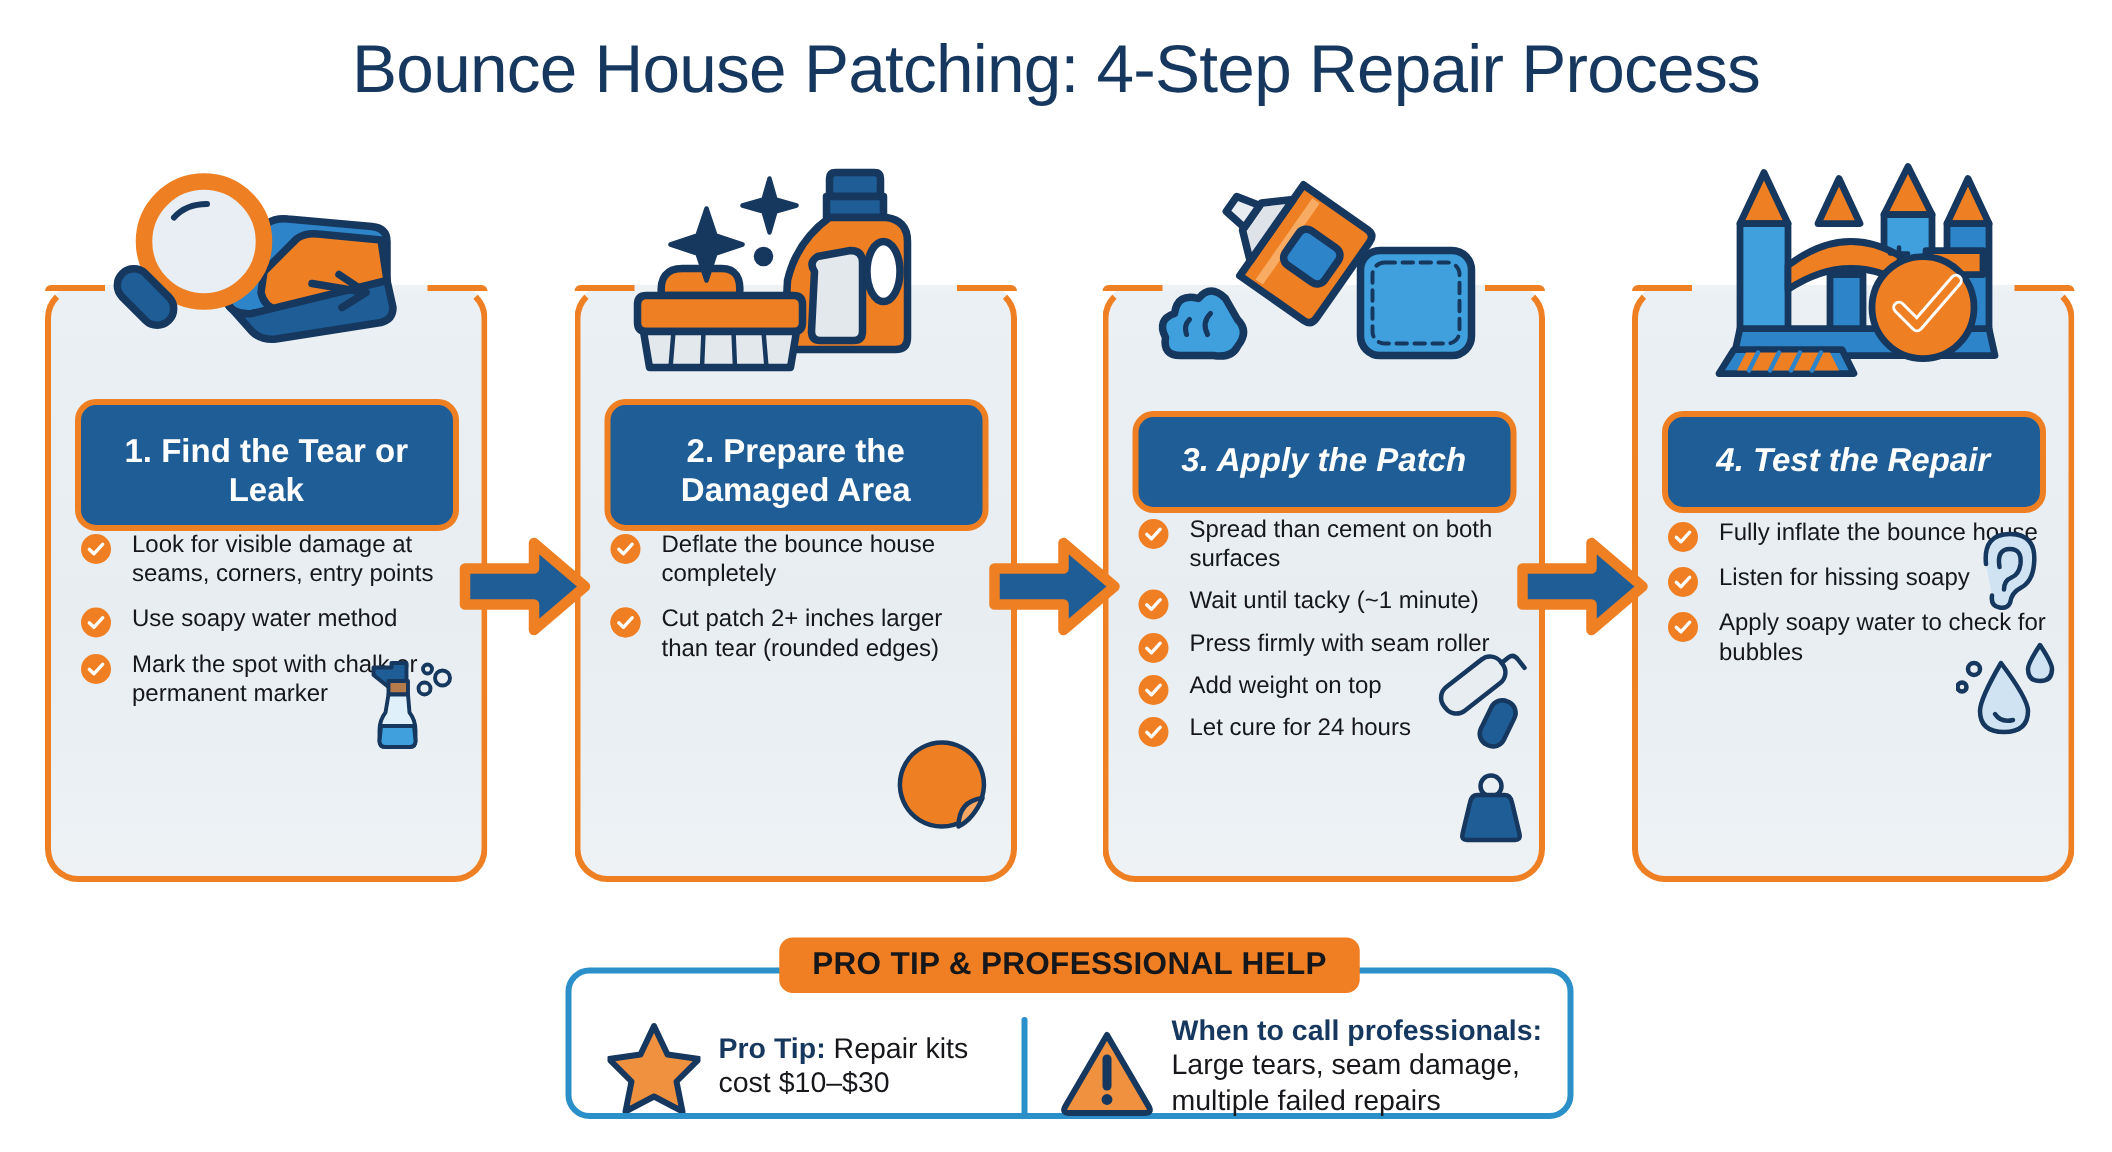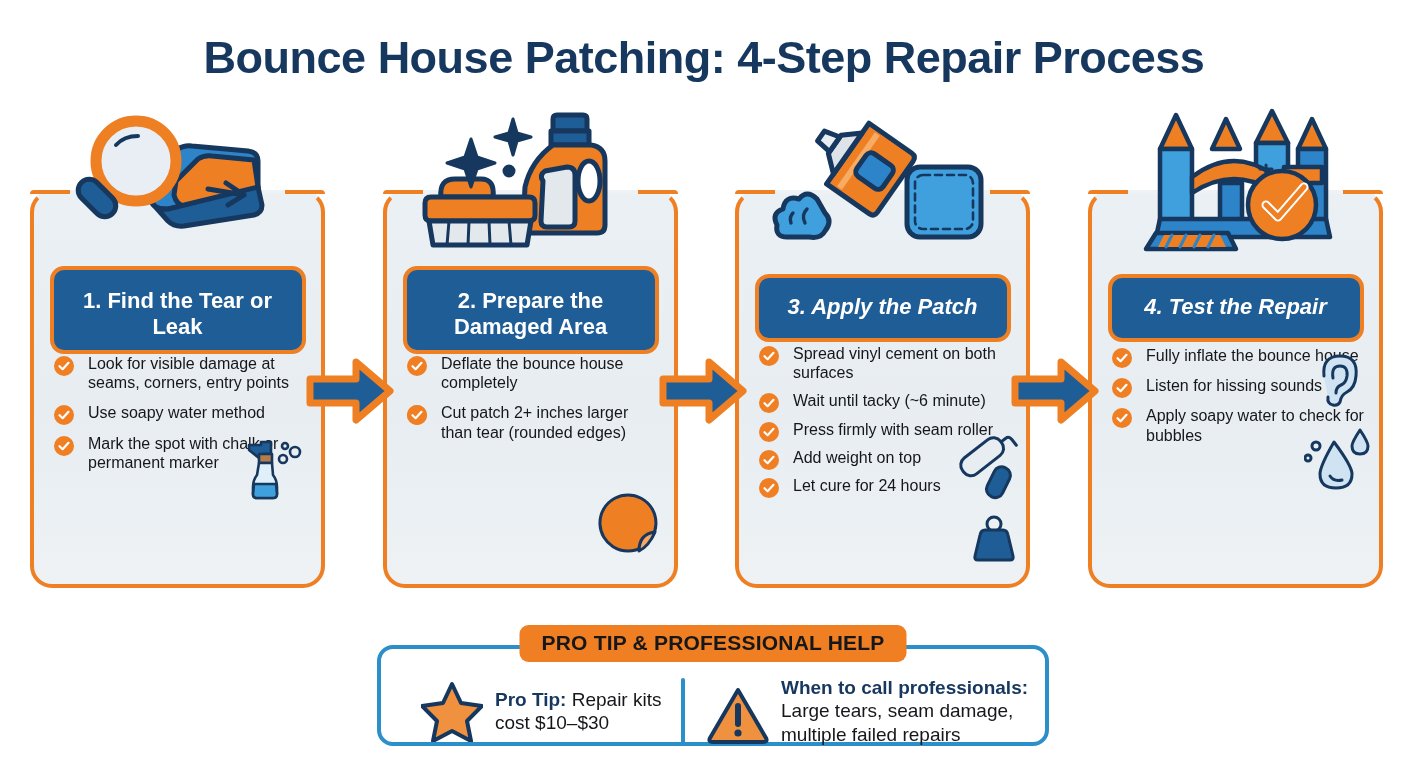--- a/index.html
+++ b/index.html
@@ -5,22 +5,22 @@
   html,body{margin:0;padding:0;}
   body{
     width:1408px;height:768px;overflow:hidden;background:#ffffff;
     font-family:"Liberation Sans", sans-serif;
     -webkit-font-smoothing:antialiased;
   }
   #page{position:relative;width:1408px;height:768px;}
 
   
   .title{
-    position:absolute;left:0;top:32px;width:1408px;text-align:center;
-    font-size:45px;font-weight:bold;color:#16375e;letter-spacing:-0.5px;
+    position:absolute;left:0;top:20px;width:1408px;text-align:center;
+    font-size:45px;font-weight:normal;color:#16375e;letter-spacing:-0.5px;
     white-space:nowrap;
   }
 
   
   .card{
     position:absolute;top:190px;width:295px;height:398px;
     border:4px solid #ef7f23;border-radius:22px;border-top-color:transparent;
     background:linear-gradient(180deg,#eaf0f3 0%,#e7edf1 55%,#eef2f5 100%);
     box-sizing:border-box;
   }
@@ -92,21 +92,21 @@
   .protip-badge{
     position:absolute;left:50%;transform:translateX(-50%);top:-24px;
     background:#f07f23;border-radius:9px;padding:6px 22px 7px;
     font-size:21px;font-weight:bold;color:#16171a;white-space:nowrap;
     letter-spacing:0.2px;
   }
   .protip-body{
     position:absolute;left:0;right:0;top:26px;height:72px;
     display:flex;align-items:center;
   }
-  .pt-left{display:flex;align-items:center;padding-left:40px;width:300px;box-sizing:border-box;}
+  .pt-left{display:flex;align-items:center;padding-left:24px;width:300px;box-sizing:border-box;}
   .pt-div{width:4px;height:66px;background:#2b8fc9;border-radius:2px;flex:none;}
   .pt-right{display:flex;align-items:flex-end;padding-left:22px;flex:1;}
   .pt-icon{width:62px;height:62px;flex:none;}
   .pt-icon svg{display:block;width:100%;height:100%;}
   .pt-text{padding-left:12px;font-size:19px;line-height:1.22;color:#16171a;}
   .pt-strong{color:#16375e;font-weight:bold;}
   .pt-head{color:#16375e;font-weight:bold;font-size:19px;display:block;}
 </style>
 </head>
 <body>
@@ -227,26 +227,26 @@
           <path d="M30 104 Q26 108 28 114 M44 100 Q38 106 42 114" fill="none" stroke-width="3.4"></path>
         </g>
       </svg>
     </div>
     <div class="pill one">3. Apply the Patch</div>
     <ul class="bullets b3 dense">
       <li><span class="chk">
             <svg viewBox="0 0 14 14">
               <path d="M2.5 7.2 L5.6 10.2 L11.5 3.8" fill="none" stroke="#fff" stroke-width="2.2" stroke-linecap="round" stroke-linejoin="round"></path>
             </svg>
-          </span><span>Spread vinyl cement on both surfaces</span></li>
-      <li><span class="chk">
-            <svg viewBox="0 0 14 14">
-              <path d="M2.5 7.2 L5.6 10.2 L11.5 3.8" fill="none" stroke="#fff" stroke-width="2.2" stroke-linecap="round" stroke-linejoin="round"></path>
-            </svg>
-          </span><span>Wait until tacky (~6 minute)</span></li>
+          </span><span>Spread than cement on both surfaces</span></li>
+      <li><span class="chk">
+            <svg viewBox="0 0 14 14">
+              <path d="M2.5 7.2 L5.6 10.2 L11.5 3.8" fill="none" stroke="#fff" stroke-width="2.2" stroke-linecap="round" stroke-linejoin="round"></path>
+            </svg>
+          </span><span>Wait until tacky (~1 minute)</span></li>
       <li><span class="chk">
             <svg viewBox="0 0 14 14">
               <path d="M2.5 7.2 L5.6 10.2 L11.5 3.8" fill="none" stroke="#fff" stroke-width="2.2" stroke-linecap="round" stroke-linejoin="round"></path>
             </svg>
           </span><span>Press firmly with seam roller</span></li>
       <li><span class="chk">
             <svg viewBox="0 0 14 14">
               <path d="M2.5 7.2 L5.6 10.2 L11.5 3.8" fill="none" stroke="#fff" stroke-width="2.2" stroke-linecap="round" stroke-linejoin="round"></path>
             </svg>
           </span><span>Add weight on top</span></li>
@@ -306,21 +306,21 @@
     <ul class="bullets b4">
       <li><span class="chk">
             <svg viewBox="0 0 14 14">
               <path d="M2.5 7.2 L5.6 10.2 L11.5 3.8" fill="none" stroke="#fff" stroke-width="2.2" stroke-linecap="round" stroke-linejoin="round"></path>
             </svg>
           </span><span>Fully inflate the bounce house</span></li>
       <li><span class="chk">
             <svg viewBox="0 0 14 14">
               <path d="M2.5 7.2 L5.6 10.2 L11.5 3.8" fill="none" stroke="#fff" stroke-width="2.2" stroke-linecap="round" stroke-linejoin="round"></path>
             </svg>
-          </span><span>Listen for hissing sounds</span></li>
+          </span><span>Listen for hissing soapy</span></li>
       <li><span class="chk">
             <svg viewBox="0 0 14 14">
               <path d="M2.5 7.2 L5.6 10.2 L11.5 3.8" fill="none" stroke="#fff" stroke-width="2.2" stroke-linecap="round" stroke-linejoin="round"></path>
             </svg>
           </span><span>Apply soapy water to check for bubbles</span></li>
     </ul>
     <div class="mini" style="left:222px;top:158px;width:50px;height:56px;">
       <svg viewBox="0 0 50 56">
         <g stroke="#16375e" stroke-width="3" stroke-linejoin="round" stroke-linecap="round" fill="none">
           <path d="M10 24 Q8 4 26 4 Q44 4 42 24 Q41 36 33 40 Q27 43 26 50 Q24 54 19 53 Q13 52 14 45" fill="#cfe3f3"></path>

